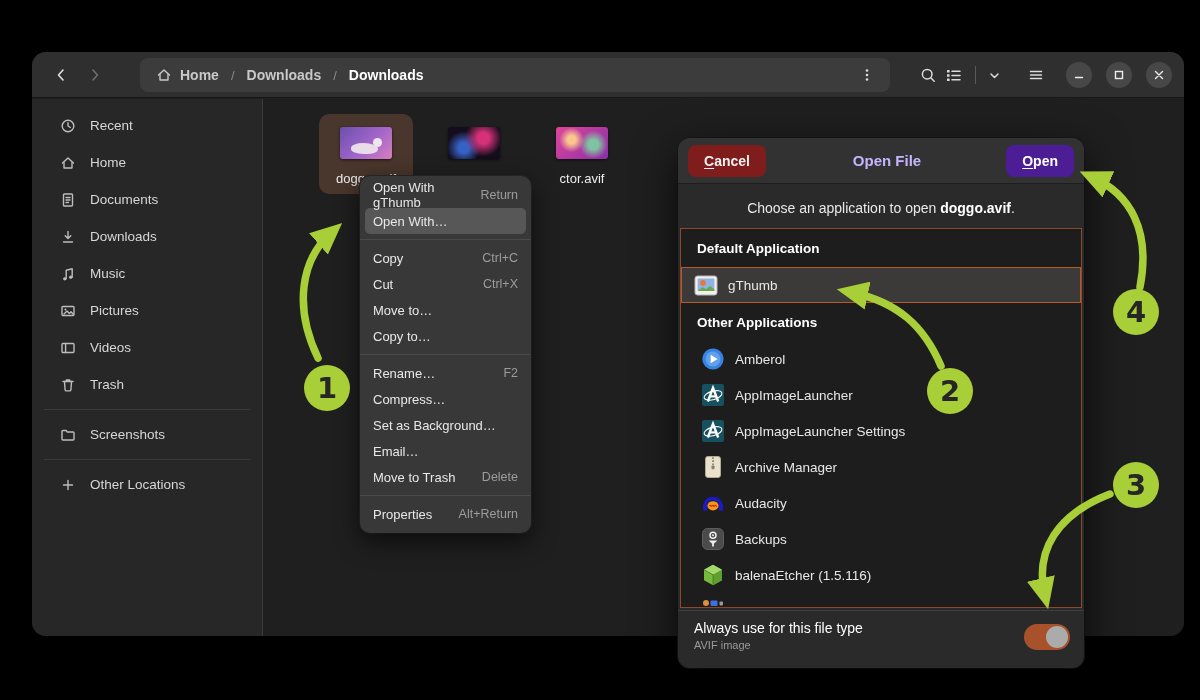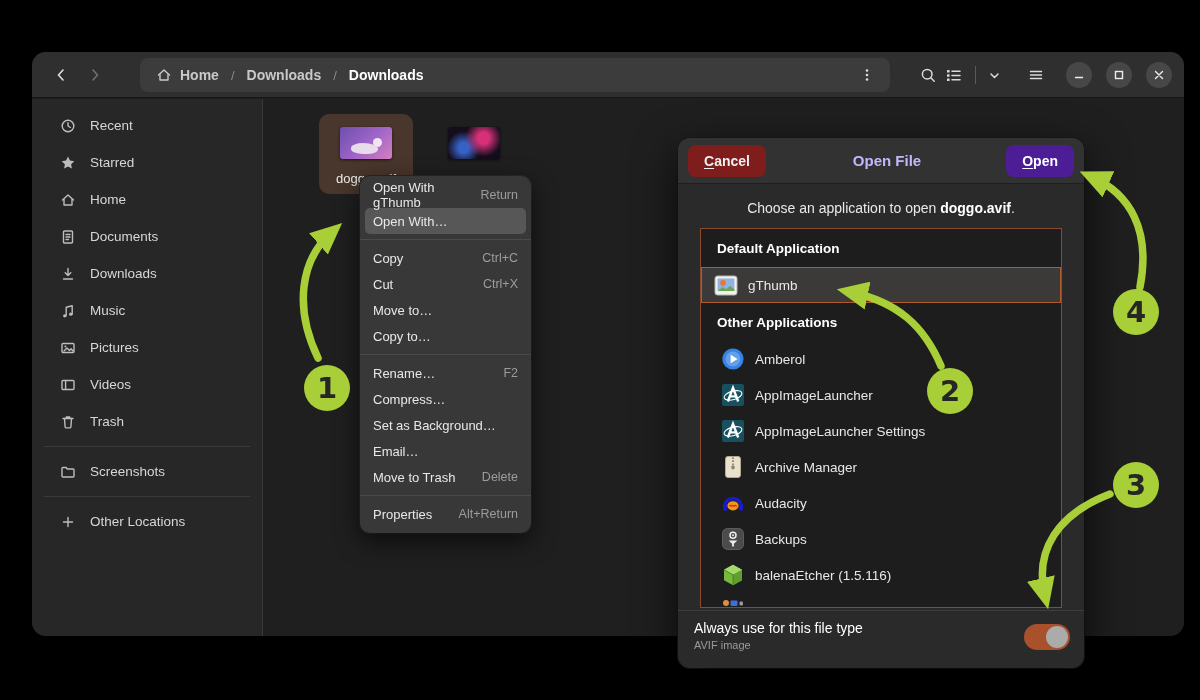--- a/index.html
+++ b/index.html
@@ -79,21 +79,21 @@
     display:flex; align-items:center; justify-content:space-between; padding:0 10px; }
   .dlg-title { position:absolute; left:12px; right:0; text-align:center; color:#c4b5fd; font-size:15px;
     font-weight:700; pointer-events:none; }
   .btn { height:32px; border-radius:8px; border:none; font-size:14px; font-weight:700;
     padding:0 16px; font-family:inherit; }
   .btn-cancel { background:#7f1d1d; color:#f0f0f0; }
   .btn-open { background:#4c1d95; color:#ffffff; }
   .mn { text-decoration:underline; text-underline-offset:2px; }
   .dlg-prompt { margin-top:16px; text-align:center; color:#e9e9e9; font-size:14px; }
   .dlg-prompt b { color:#fff; }
-  .app-list { margin:12px 22px 0; height:380px; background:#1d1d1d; border:1px solid #8a4a2b;
+  .app-list { margin:12px 2px 0; height:380px; background:#1d1d1d; border:1px solid #8a4a2b;
     overflow:hidden; }
   .list-header { height:38px; display:flex; align-items:center; padding-left:16px; color:#ffffff;
     font-size:13.5px; font-weight:700; }
   .app-row { height:36px; display:flex; align-items:center; gap:10px; padding-left:20px;
     color:#e8e8e8; font-size:13.5px; }
   .app-row.selected { background:#3b3a38; border:1px solid #b15a2e; padding-left:12px; }
   .app-row .icon { width:24px; height:24px; }
   .dlg-footer { border-top:1px solid #3d3d3d; margin-top:2px; padding:9px 16px 0; position:relative; }
   .au-title { color:#ffffff; font-size:14px; }
   .au-sub { color:#9a9a9a; font-size:11px; margin-top:3px; }
@@ -248,28 +248,20 @@
             <svg width="16" height="16" viewBox="0 0 16 16">
               <circle cx="8" cy="8" r="5.8" fill="none" stroke="currentColor" stroke-width="1.4" stroke-linecap="round" stroke-linejoin="round"></circle>
               <path d="M8 4.8V8l2.4 1.5" fill="none" stroke="currentColor" stroke-width="1.4" stroke-linecap="round" stroke-linejoin="round"></path>
             </svg>
           </span>
           <span class="side-label">Recent</span>
         </div>
         <div class="side-item">
           <span class="icon">
             <svg width="16" height="16" viewBox="0 0 16 16">
-              <path d="M8 1.6l1.9 4 4.4.6-3.2 3 .8 4.3L8 11.5l-3.9 2 .8-4.3-3.2-3 4.4-.6z" fill="currentColor"></path>
-            </svg>
-          </span>
-          <span class="side-label">Starred</span>
-        </div>
-        <div class="side-item">
-          <span class="icon">
-            <svg width="16" height="16" viewBox="0 0 16 16">
               <path d="M2.5 8L8 3l5.5 5" fill="none" stroke="currentColor" stroke-width="1.4" stroke-linecap="round" stroke-linejoin="round"></path>
               <path d="M4 7.5V13h8V7.5" fill="none" stroke="currentColor" stroke-width="1.4" stroke-linecap="round" stroke-linejoin="round"></path>
             </svg>
           </span>
           <span class="side-label">Home</span>
         </div>
         <div class="side-item">
           <span class="icon">
             <svg width="16" height="16" viewBox="0 0 16 16">
               <rect x="3.5" y="2" width="9" height="12" rx="1" fill="none" stroke="currentColor" stroke-width="1.4" stroke-linecap="round" stroke-linejoin="round"></rect>
@@ -347,20 +339,24 @@
 
     <div class="content">
       <div class="file-grid" id="file-grid">
           <div class="tile selected">
             <div class="thumb thumb-doggo"></div>
             <div class="tile-label">doggo.avif</div>
           </div>
           <div class="tile">
             <div class="thumb thumb-neon"></div>
             <div class="tile-label"></div>
+          </div>
+          <div class="tile">
+            <div class="thumb thumb-vector"></div>
+            <div class="tile-label">ctor.avif</div>
           </div>
         </div>
     </div>
 
   </div>
 
   <div class="context-menu" id="context-menu-items">
       <div class="menu-item">
         <span>Open With gThumb</span>
         <span class="shortcut">Return</span>

